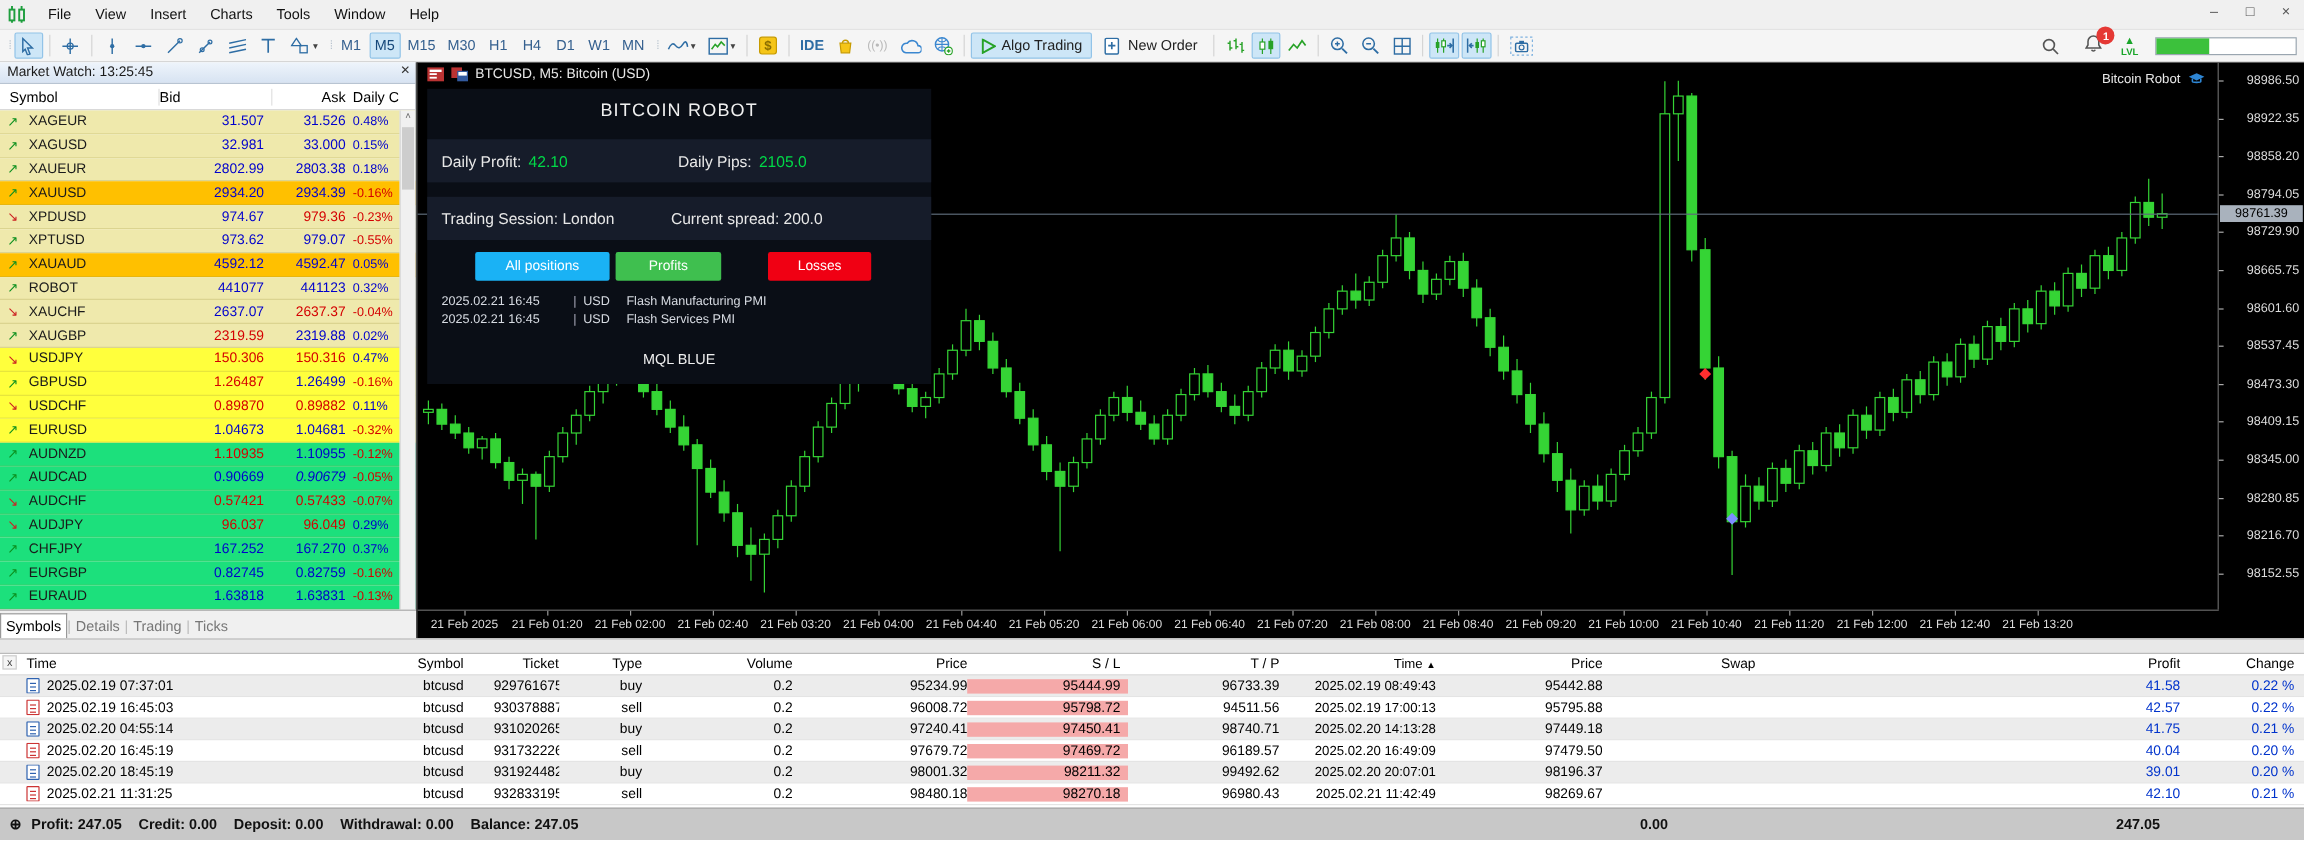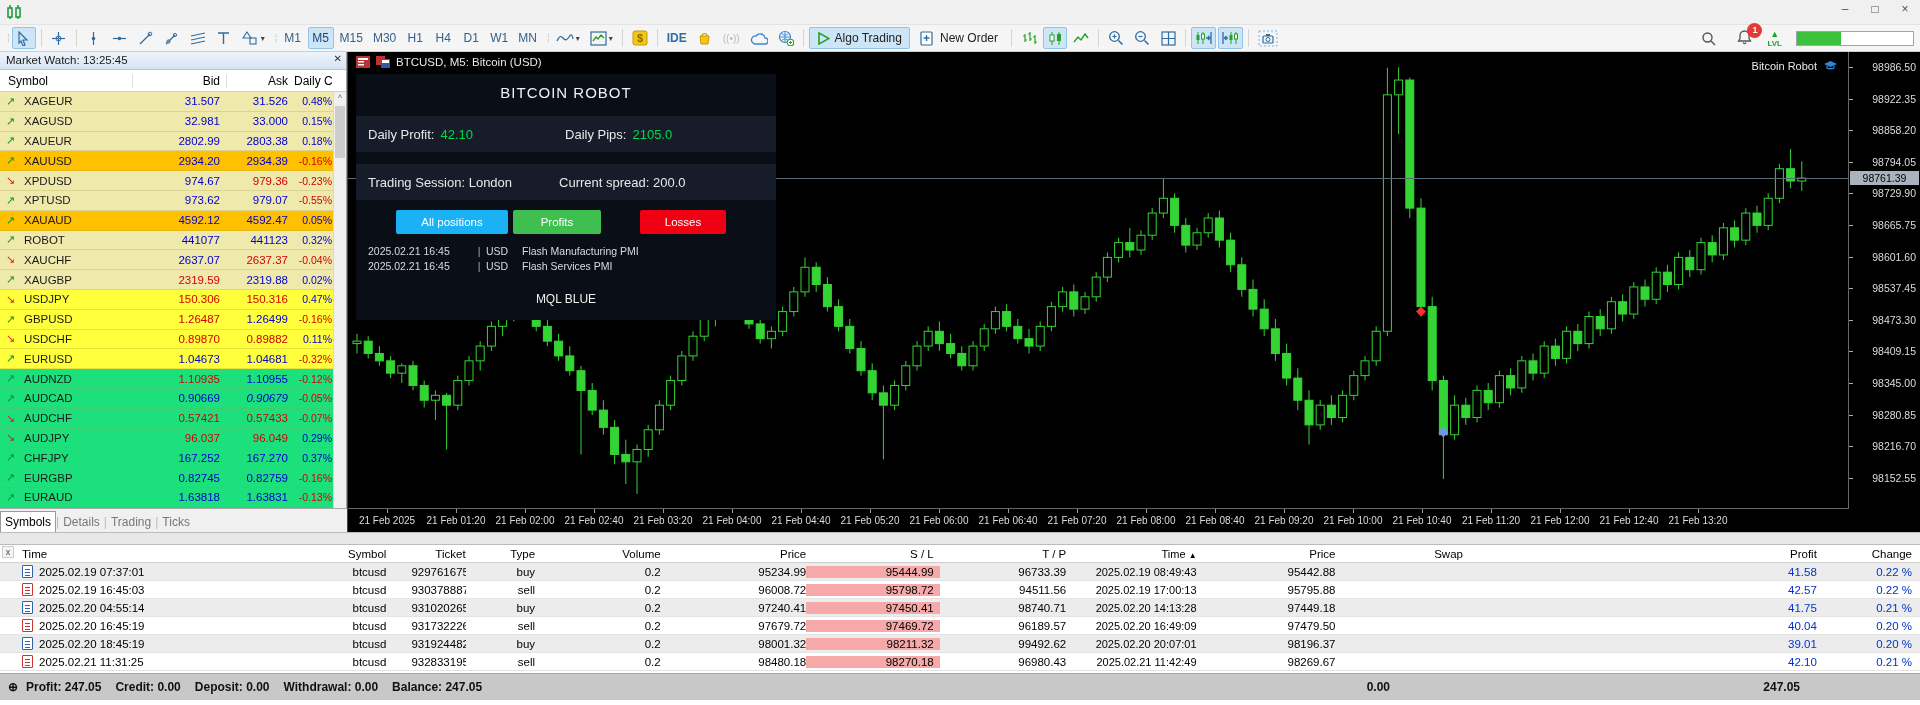--- a/index.html
+++ b/index.html
@@ -31,29 +31,29 @@
   #progress div { height:100%; background:#3cc13c; }
   #notifwrap { position:relative; }
   #badge { position:absolute; top:-6px; right:-9px; background:#e53935; color:#fff; border-radius:8px; font-size:9px; min-width:15px; height:15px; display:flex; align-items:center; justify-content:center; font-weight:bold; }
 
   
   #mwatch { position:absolute; left:0; top:52px; width:347px; height:480px; background:#fff; border-right:1px solid #9aa0a6; }
   #mw-title { height:18px; background:linear-gradient(#eef4fb,#d7e3f2); border-bottom:1px solid #b8c4d2; font-size:11.5px; color:#1a1a1a; padding:2px 6px; position:relative; }
   #mw-close { position:absolute; right:4px; top:1px; font-size:10px; color:#333; }
   #mw-head { display:flex; height:22px; border-bottom:1px solid #d0d0d0; font-size:12px; color:#000; align-items:center; background:#fff; }
   .mwc-sym { width:132px; padding-left:8px; }
-  .mwc-bid { width:94px; text-align:right; padding-right:6px; }
+  .mwc-bid { width:94px; text-align:left; padding-right:6px; }
   .mwc-ask { width:68px; text-align:right; padding-right:6px; }
   .mwc-chg { width:38px; text-align:right; padding-right:2px; overflow:hidden; white-space:nowrap; }
   #mw-rows .mwrow { display:flex; height:19.8px; align-items:center; font-size:11.5px; border-bottom:1px solid rgba(160,150,60,.25); }
   .mwrow .sym { width:132px; padding-left:6px; color:#1a1a1a; display:flex; gap:6px; align-items:center; }
   .mwrow .arrow { font-size:11px; width:12px; }
   .mwrow .bid { width:94px; text-align:right; padding-right:6px; }
   .mwrow .ask { width:68px; text-align:right; padding-right:6px; }
-  .mwrow .chg { width:40px; text-align:right; padding-right:2px; font-size:10.5px; white-space:nowrap; }
+  .mwrow .chg { width:40px; text-align:left; padding-right:2px; font-size:10.5px; white-space:nowrap; }
   #mw-scroll { position:absolute; right:0; top:40px; width:13px; height:440px; background:#f0f0f0; border-left:1px solid #d8d8d8; font-size:8px; color:#666; text-align:center; }
   #mw-thumb { position:absolute; left:1px; top:14px; width:10px; height:52px; background:#cdcdcd; }
   #mw-tabs { position:absolute; left:0; bottom:0; width:347px; height:24px; background:#f0f0f0; border-top:1px solid #aaa; display:flex; align-items:flex-end; font-size:12px; color:#777; }
   .mwtab { padding:3px 4px; }
   .mwtab.active { background:#fff; border:1px solid #999; border-bottom:none; color:#000; }
   .tabsep { color:#bbb; padding-bottom:3px; }
 
   
   #chart { position:absolute; left:347px; top:52px; width:1573px; height:480px; background:#000; border-left:1px solid #444; }
   #chart-header { position:absolute; left:8px; top:4px; display:flex; align-items:center; gap:6px; font-size:11.5px; color:#e8e8e8; z-index:5; }
@@ -125,20 +125,21 @@
   <span id="logo">
     <svg width="18" height="16" viewBox="0 0 18 16">
         <rect x="2" y="4" width="4" height="9" fill="none" stroke="#1e9e3e" stroke-width="1.6"></rect>
         <line x1="4" y1="1" x2="4" y2="4" stroke="#1e9e3e" stroke-width="1.6"></line>
         <line x1="4" y1="13" x2="4" y2="15" stroke="#1e9e3e" stroke-width="1.6"></line>
         <rect x="10" y="4" width="4" height="9" fill="none" stroke="#1e9e3e" stroke-width="1.6"></rect>
         <line x1="12" y1="1" x2="12" y2="4" stroke="#1e9e3e" stroke-width="1.6"></line>
         <line x1="12" y1="13" x2="12" y2="15" stroke="#1e9e3e" stroke-width="1.6"></line>
       </svg>
   </span>
+  <span id="menu-items"><span class="menu-item">File</span><span class="menu-item">View</span><span class="menu-item">Insert</span><span class="menu-item">Charts</span><span class="menu-item">Tools</span><span class="menu-item">Window</span><span class="menu-item">Help</span></span>
   <span id="wincontrols">
     <span>–</span>
     <span>□</span>
     <span>×</span>
   </span>
 </div>
 
 <div id="toolbar">
     <span class="tgrip">⁞</span>
     <span class="tbtn sel">

